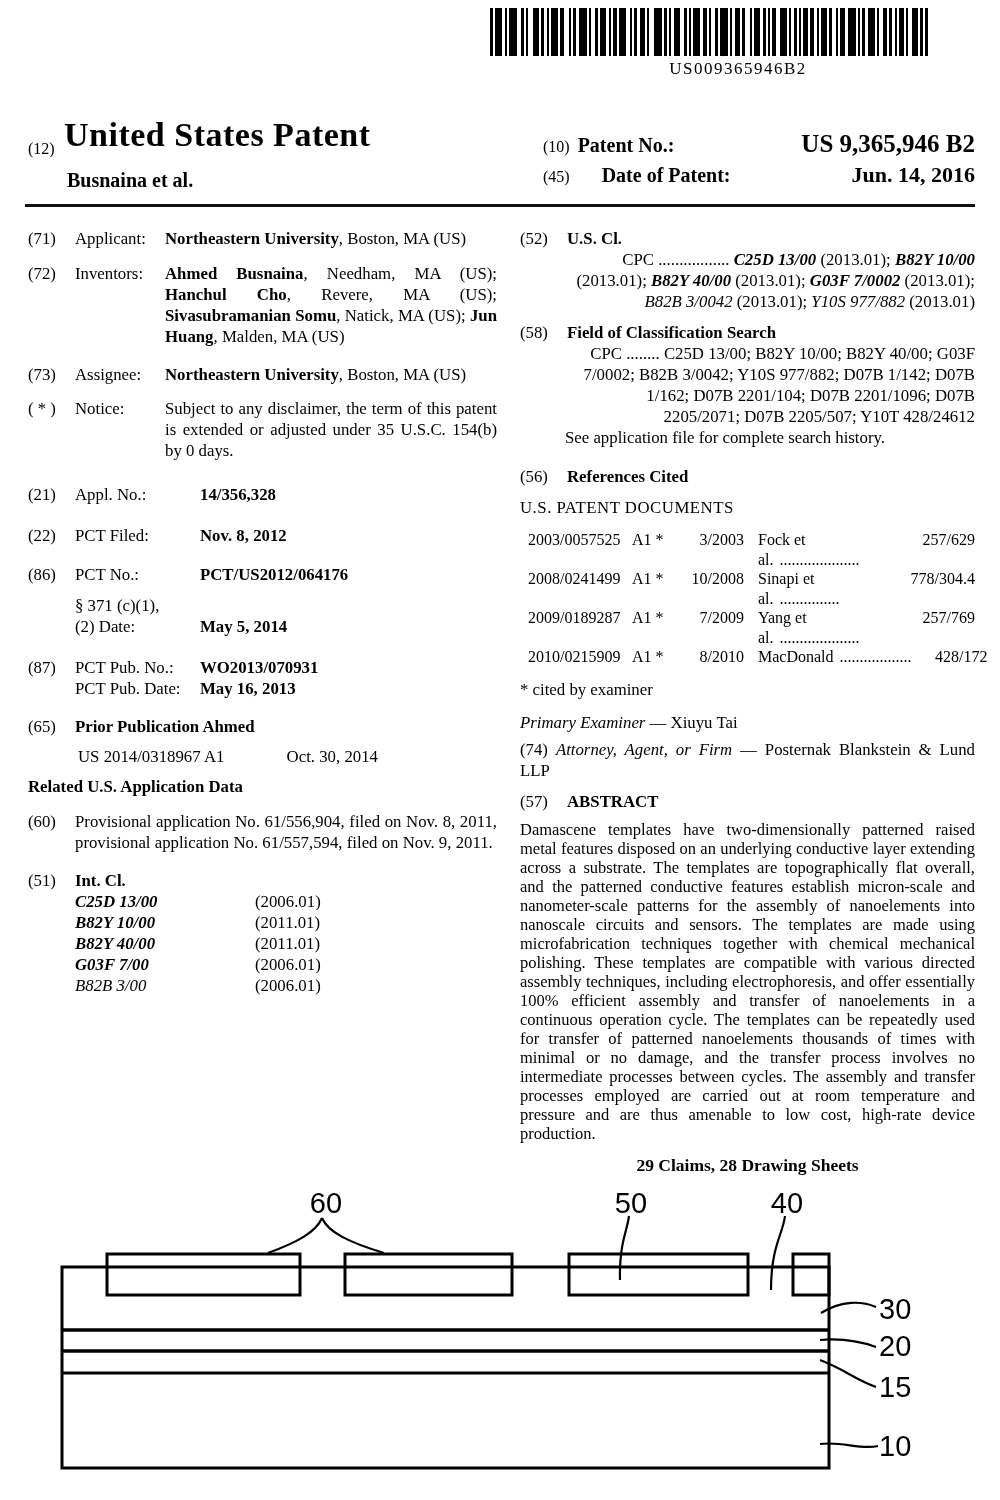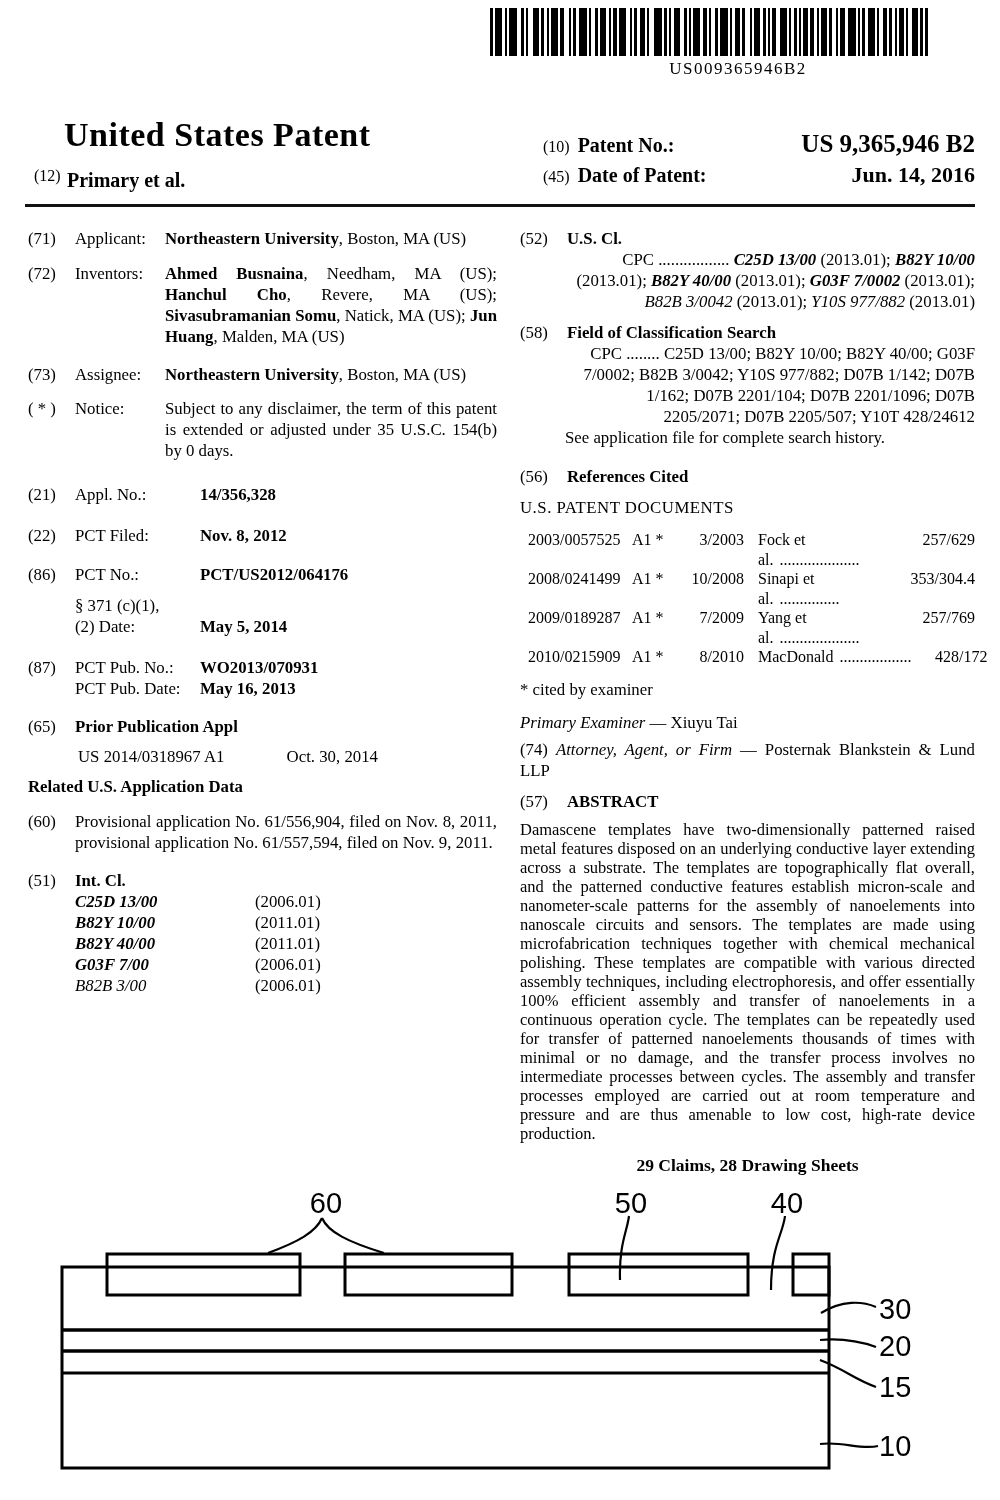--- a/index.html
+++ b/index.html
@@ -3,26 +3,26 @@
 <meta charset="utf-8">
 <style>
   html,body{margin:0;padding:0;}
   body{
     width:1000px;height:1500px;position:relative;background:#ffffff;color:#000;
     font-family:"Liberation Serif", serif;font-size:16.8px;line-height:21px;
     -webkit-font-smoothing:antialiased;
   }
   .abs{position:absolute;}
   
-  #tag12{left:34px;top:138px;font-size:16px;margin-top:27px;}
+  #tag12{left:28px;top:138px;font-size:16px;}
   #main-title{left:64px;top:124px;font-size:34px;font-weight:bold;letter-spacing:.5px;}
   #inventor-line{left:67px;top:170px;font-size:20px;font-weight:bold;}
   .hdr-tag{font-size:16px;}
   #row10{left:543px;top:133px;width:432px;display:flex;align-items:baseline;}
-  #row45{left:543px;top:164px;width:432px;display:flex;align-items:baseline;}
+  #row45{left:543px;top:164px;width:432px;display:flex;align-items:baseline;gap:24px;}
   .hdr-label{font-size:20px;font-weight:bold;margin-left:8px;}
   .hdr-fill{flex:1;}
   #patent-no{font-size:25px;font-weight:bold;}
   #patent-date{font-size:22px;font-weight:bold;}
   #hrule{left:25px;top:204px;width:950px;height:2.5px;background:#111;}
   
   #barcode{left:490px;top:8px;}
   #barcode-text{left:490px;top:58px;width:496px;text-align:center;font-size:17px;letter-spacing:1.5px;}
   
   #colL{left:28px;top:228px;width:469px;}
@@ -128,21 +128,21 @@
     <rect x="409" y="0" width="5" height="48" fill="#000"></rect>
     <rect x="416" y="0" width="2" height="48" fill="#000"></rect>
     <rect x="422" y="0" width="6" height="48" fill="#000"></rect>
     <rect x="430" y="0" width="3" height="48" fill="#000"></rect>
     <rect x="435" y="0" width="3" height="48" fill="#000"></rect>
   </svg>
 <div id="barcode-text" class="abs">US009365946B2</div>
 
 <div id="tag12" class="abs">(12)</div>
 <div id="main-title" class="abs">United States Patent</div>
-<div id="inventor-line" class="abs">Primary et al.</div>
+<div id="inventor-line" class="abs">Busnaina et al.</div>
 
 <div id="row10" class="abs">
   <span class="hdr-tag">(10)</span>
   <span class="hdr-label">Patent No.:</span>
   <span class="hdr-fill"></span>
   <span id="patent-no">US 9,365,946 B2</span>
 </div>
 <div id="row45" class="abs">
   <span class="hdr-tag">(45)</span>
   <span class="hdr-label">Date of Patent:</span>
@@ -215,21 +215,21 @@
     </div>
     <div class="g3b mt12">
       <span></span>
       <span>PCT Pub. Date:</span>
       <span class="b">May 16, 2013</span>
     </div>
   </div>
 
   <div class="g2 mb9">
     <span>(65)</span>
-    <span class="b ctr">Prior Publication Appl</span>
+    <span class="b ctr">Prior Publication Ahmed</span>
   </div>
   <div id="pub-line">
     <span>US 2014/0318967 A1</span>
     <span class="date">Oct. 30, 2014</span>
   </div>
   <div class="b ctr mb14">Related U.S. Application Data</div>
 
   <div class="g2 mb17">
     <span>(60)</span>
     <span class="j">Provisional application No. 61/556,904, filed on Nov. 8, 2011, provisional application No. 61/557,594, filed on Nov. 9, 2011.</span>
@@ -301,21 +301,21 @@
       <span></span>
       <span class="rname"><span>Fock et al.</span><span class="dots">....................</span></span>
       <span class="rcls">257/629</span>
     </div>
     <div class="refrow">
       <span>2008/0241499</span>
       <span>A1 *</span>
       <span class="rdate">10/2008</span>
       <span></span>
       <span class="rname"><span>Sinapi et al.</span><span class="dots">...............</span></span>
-      <span class="rcls">353/304.4</span>
+      <span class="rcls">778/304.4</span>
     </div>
     <div class="refrow">
       <span>2009/0189287</span>
       <span>A1 *</span>
       <span class="rdate">7/2009</span>
       <span></span>
       <span class="rname"><span>Yang et al.</span><span class="dots">....................</span></span>
       <span class="rcls">257/769</span>
     </div>
     <div class="refrow mb12">

